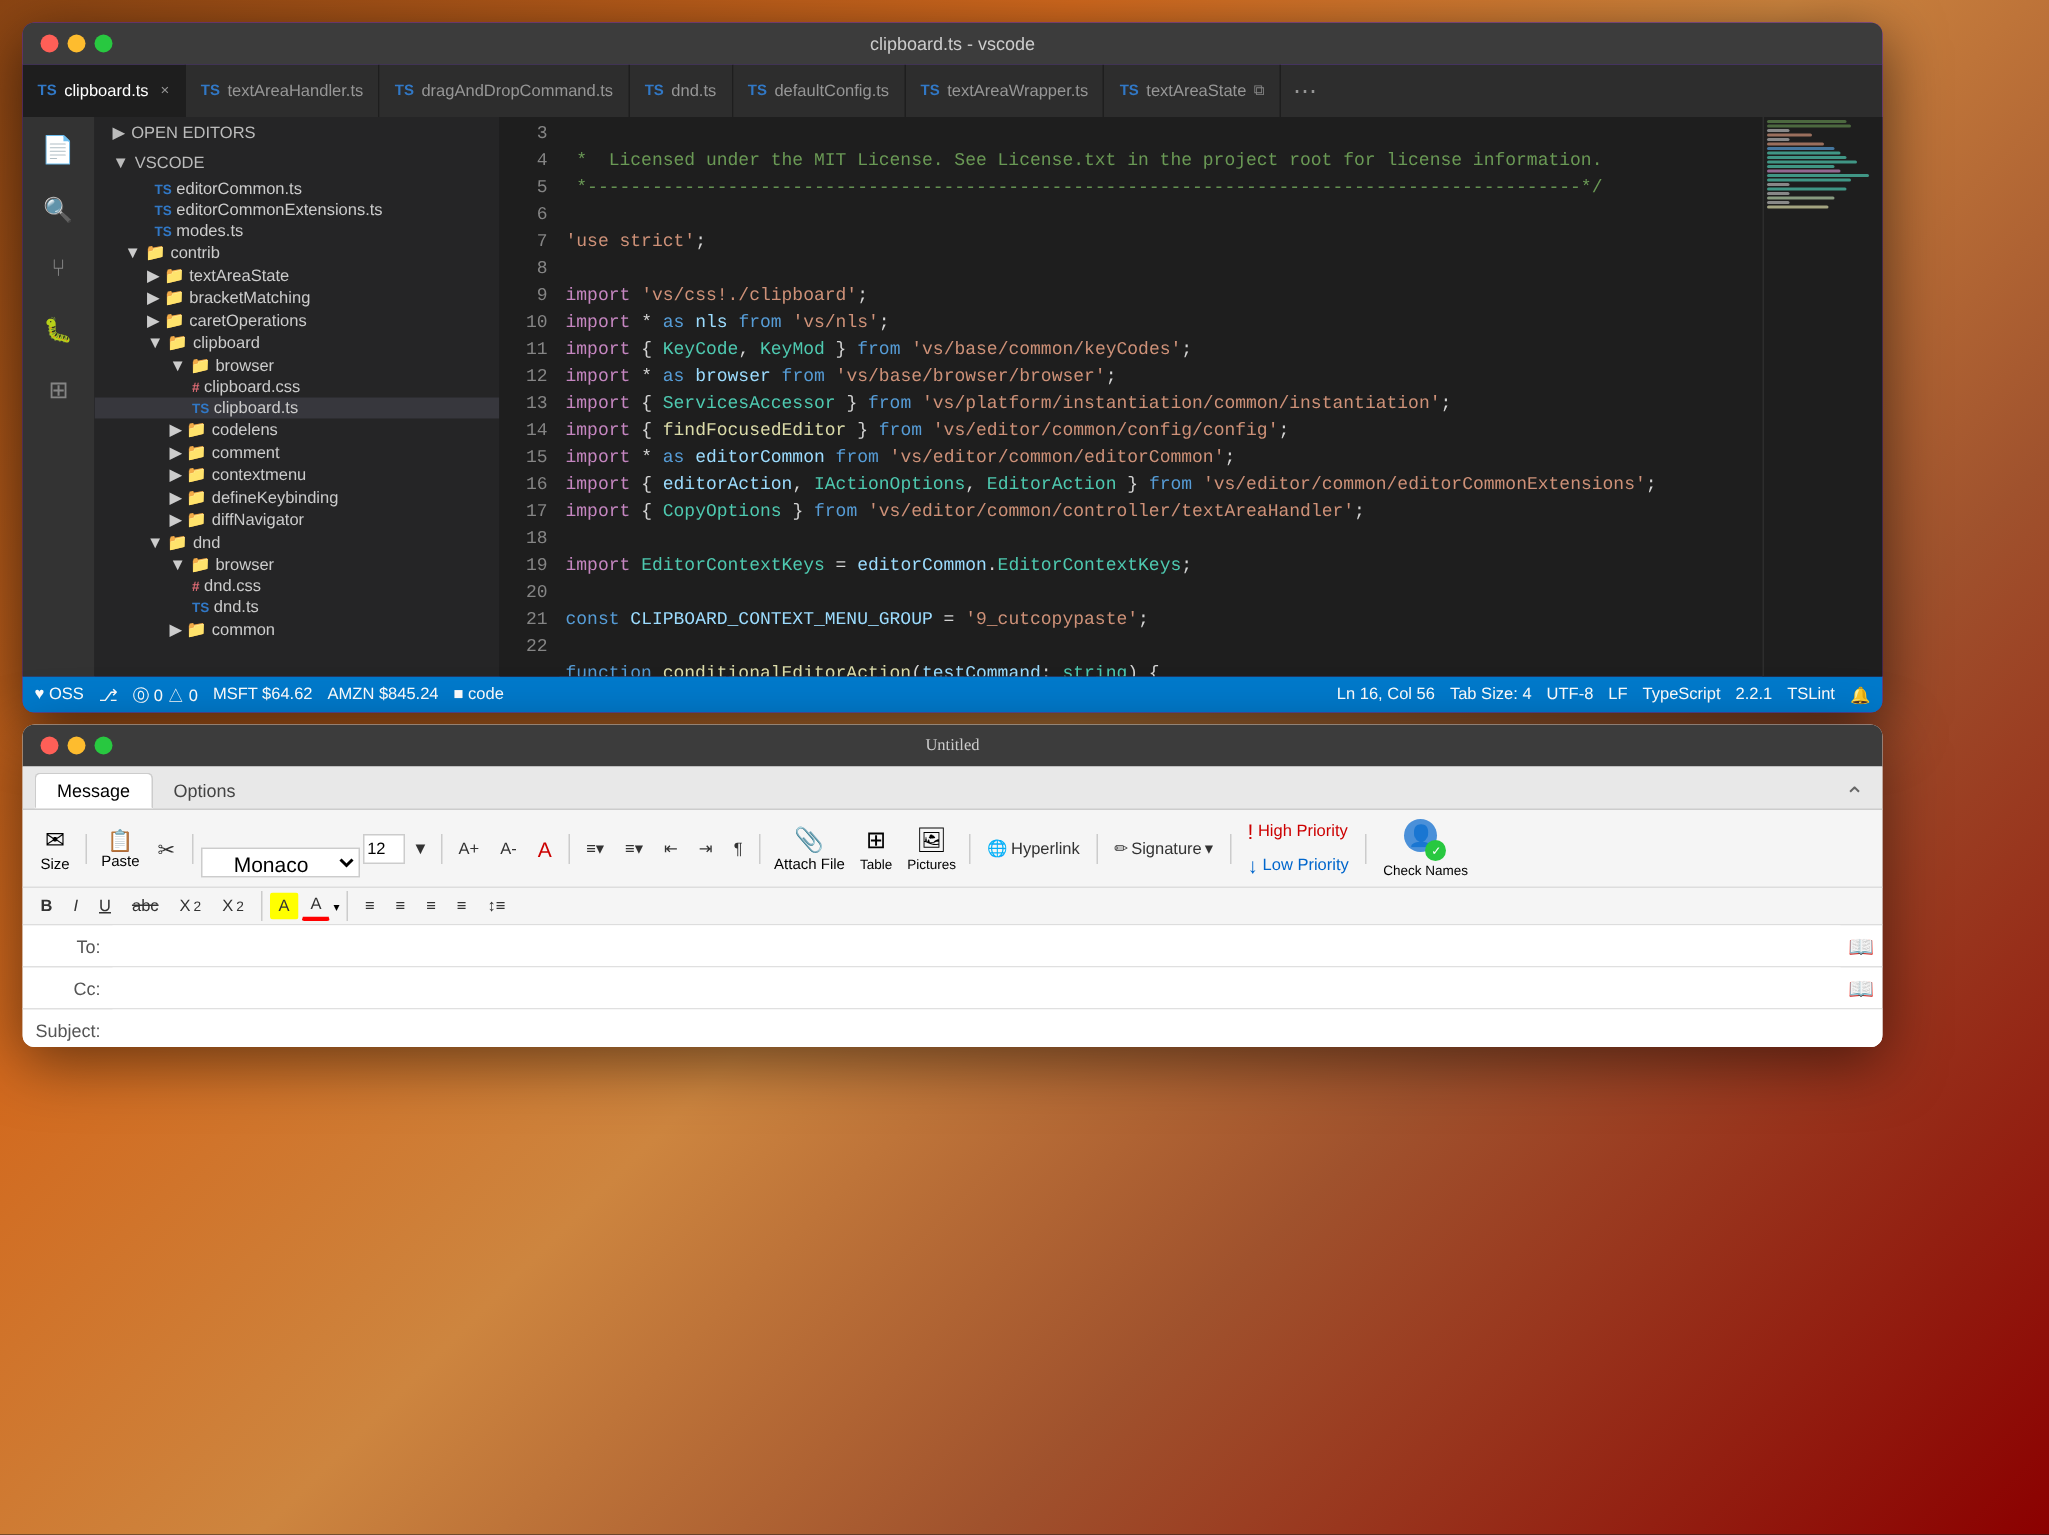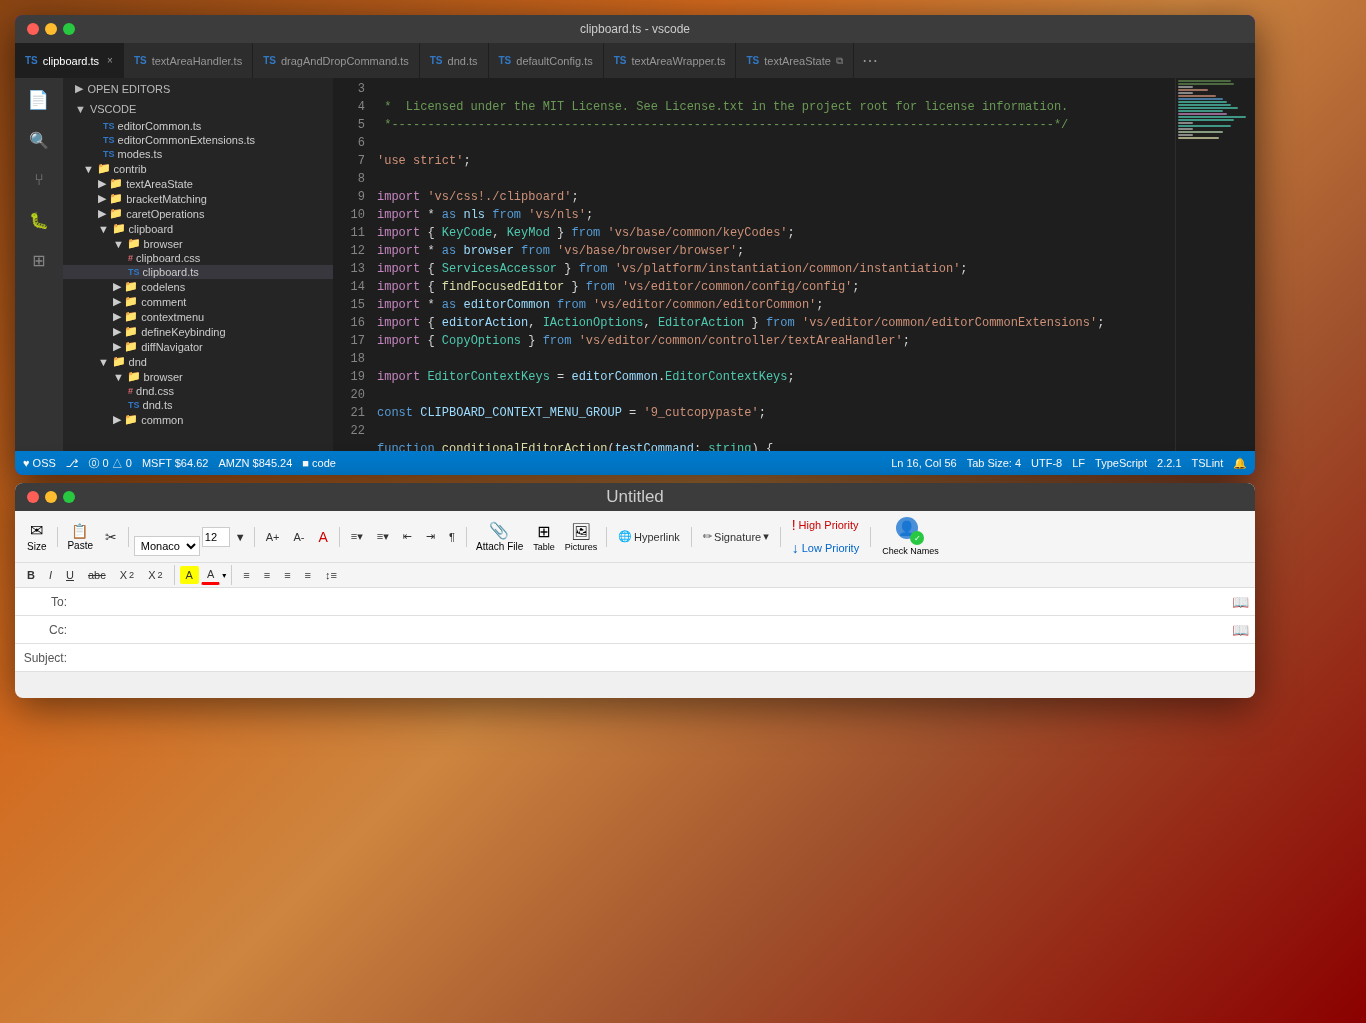--- a/index.html
+++ b/index.html
@@ -274,21 +274,22 @@
       align-items: center;
       padding: 0 12px;
       position: relative;
     }
 
     .email-title {
       position: absolute;
       left: 50%;
       transform: translateX(-50%);
       color: #cccccc;
-      font-size: 17px;
+      font-size: 11px;
+      font-family: Liberation Serif, serif;
     }
 
     .email-tabs {
       display: flex;
       background: #e8e8e8;
       border-bottom: 1px solid #cccccc;
       align-items: center;
       padding: 0 8px;
       padding-top: 4px;
       position: relative;
@@ -345,24 +346,24 @@
     }
 
     .toolbar-separator {
       width: 1px;
       height: 20px;
       background: #ccc;
       margin: 0 3px;
     }
 
     .toolbar-select {
-      font-size: 11px;
+      font-size: 14px;
       border: 1px solid #ccc;
       background: #fff;
-      padding: 1px 2px;
+      padding: 1px 17px;
       height: 20px;
       margin-top: 18px;
     }
 
     .font-size-input {
       width: 28px;
       font-size: 11px;
       border: 1px solid #ccc;
       padding: 1px 2px;
       height: 20px;
@@ -770,20 +771,25 @@
 
   <div class="email-titlebar">
     <div class="traffic-lights">
       <div class="traffic-light close"></div>
       <div class="traffic-light minimize"></div>
       <div class="traffic-light maximize"></div>
     </div>
     <span class="email-title">Untitled</span>
   </div>
 
+  <div class="email-tabs">
+    <div class="email-tab active">Message</div>
+    <div class="email-tab">Options</div>
+    <span class="email-tab-close">⌃</span>
+  </div>
 
   <div class="email-toolbar">
 
     <div style="display:flex;flex-direction:column;align-items:center;gap:1px;cursor:pointer;padding:2px 6px;">
       <span style="font-size:16px;">✉</span>
       <span style="font-size:10px;">Size</span>
     </div>
 
     <div class="toolbar-separator"></div>
 

